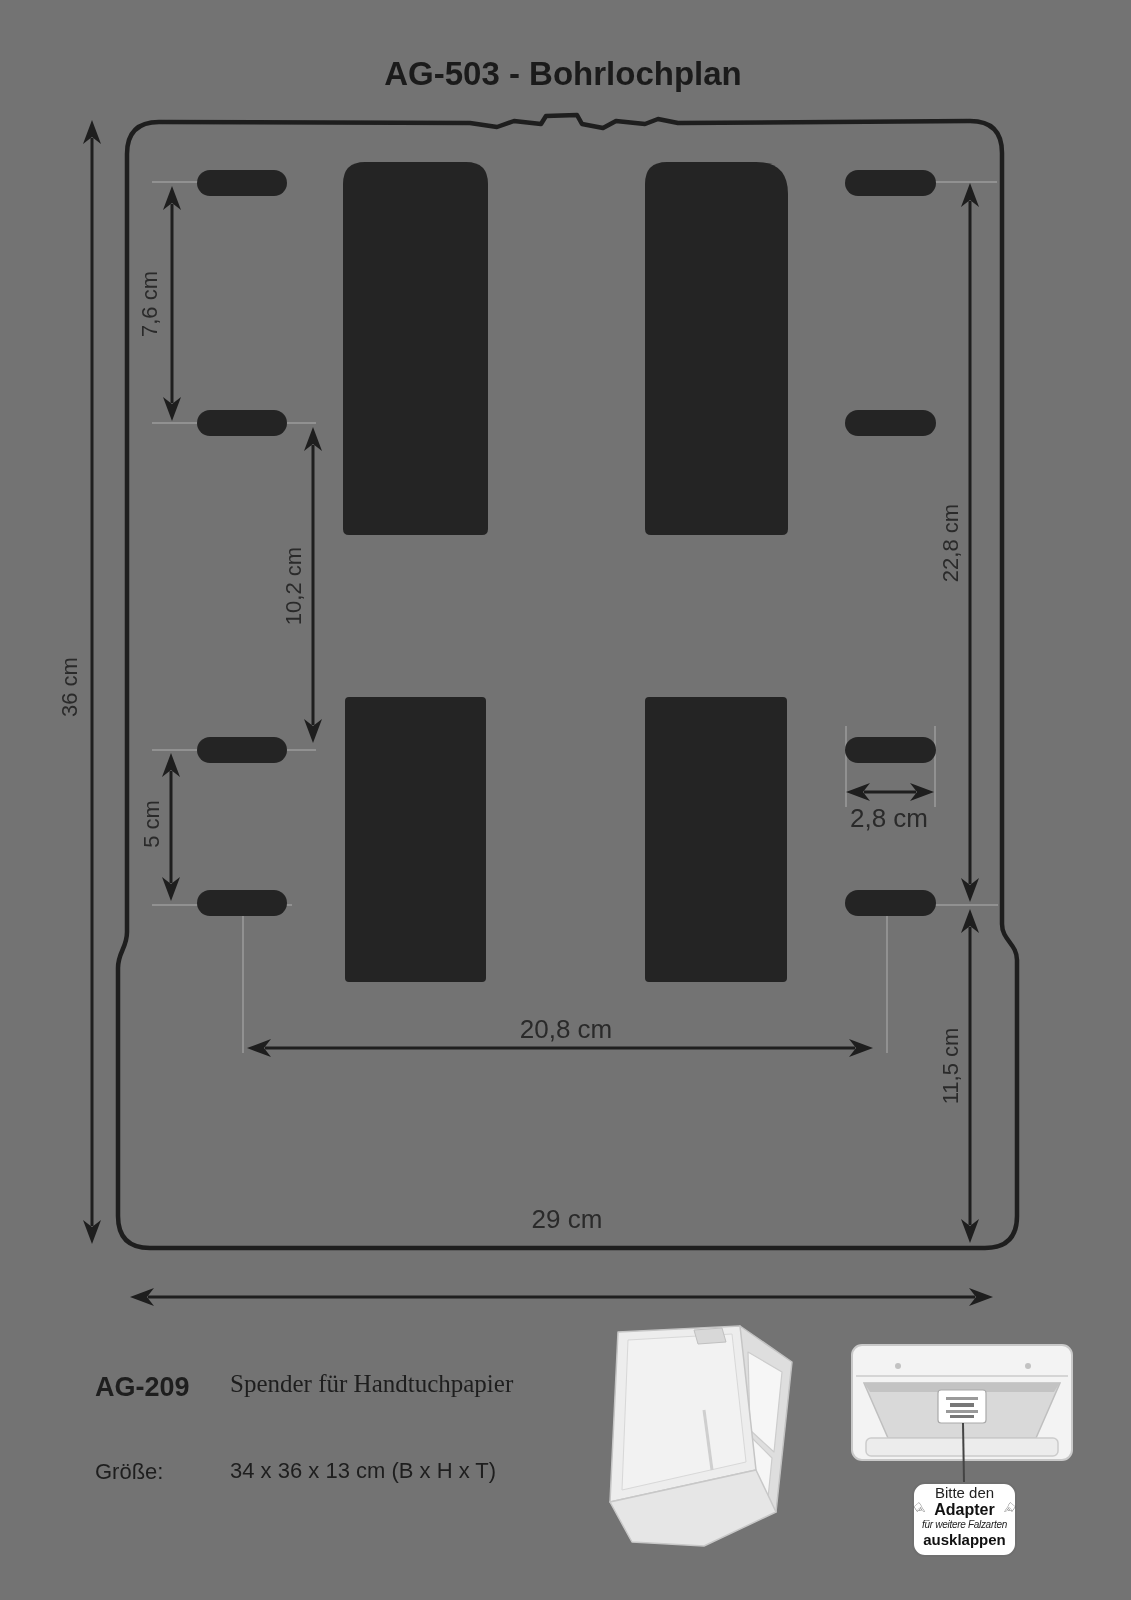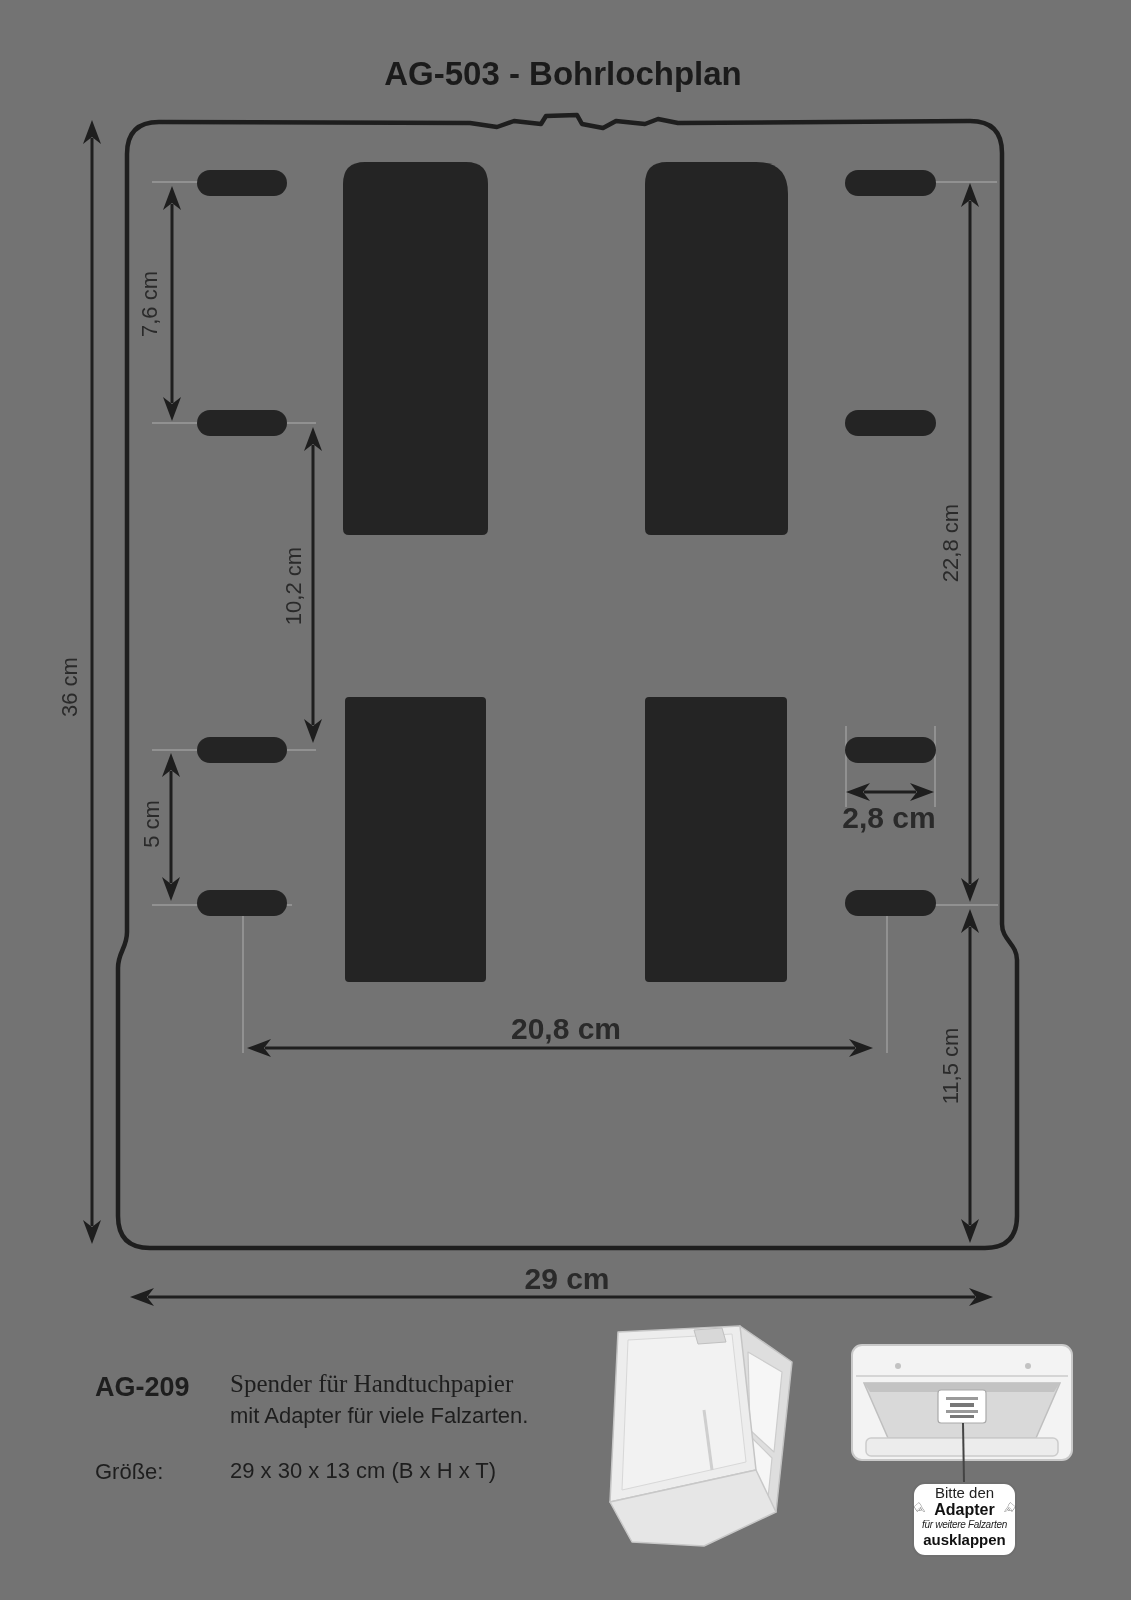--- a/index.html
+++ b/index.html
@@ -11,21 +11,21 @@
   .title{
     position:absolute;left:563px;top:74px;transform:translate(-50%,-50%);
     font-size:33px;font-weight:bold;white-space:nowrap;color:#1b1b1b;
   }
   .vlabel{
     position:absolute;transform:translate(-50%,-50%) rotate(-90deg);
     font-size:22px;white-space:nowrap;color:#2a2a2a;
   }
   .hlabel{
     position:absolute;transform:translate(-50%,-50%);
-    font-size:30px;white-space:nowrap;color:#2a2a2a;font-weight:bold;
+    font-size:26px;white-space:nowrap;color:#2a2a2a;
   }
   .prod-model{position:absolute;left:95px;top:1372px;font-size:27px;font-weight:bold;}
   .prod-desc1{position:absolute;left:230px;top:1370px;font-size:25px;font-family:Liberation Serif, serif;}
   .prod-desc2{position:absolute;left:230px;top:1403px;font-size:22px;}
   .prod-size-label{position:absolute;left:95px;top:1459px;font-size:22px;text-align:right;}
   .prod-size-value{position:absolute;left:230px;top:1458px;font-size:22px;}
   .note-box{
     position:absolute;left:912px;top:1482px;width:105px;height:75px;
     background:#ffffff;border:2px solid #6f6f6f;border-radius:13px;
     text-align:center;box-sizing:border-box;
@@ -157,27 +157,26 @@
   </svg>
 
   <div class="vlabel" style="left:70px;top:687px;">36 cm</div>
   <div class="vlabel" style="left:150px;top:304px;">7,6 cm</div>
   <div class="vlabel" style="left:294px;top:586px;">10,2 cm</div>
   <div class="vlabel" style="left:152px;top:824px;">5 cm</div>
   <div class="vlabel" style="left:951px;top:543px;">22,8 cm</div>
   <div class="vlabel" style="left:951px;top:1066px;">11,5 cm</div>
   <div class="hlabel" style="left:889px;top:818px;">2,8 cm</div>
   <div class="hlabel" style="left:566px;top:1029px;">20,8 cm</div>
-  <div class="hlabel" style="left:567px;top:1279px;">29 cm</div>
+  <div class="hlabel" style="left:567px;top:1219px;">29 cm</div>
 
   <div class="prod-model">AG-209</div>
   <div class="prod-desc1">Spender für Handtuchpapier</div>
-  <div class="prod-desc2">mit Adapter für viele Falzarten.</div>
   <div class="prod-size-label">Größe:</div>
-  <div class="prod-size-value">29 x 30 x 13 cm (B x H x T)</div>
+  <div class="prod-size-value">34 x 36 x 13 cm (B x H x T)</div>
 
   <div class="note-box">
     <span class="hand hand-left">☟</span>
     <span class="hand hand-right">☟</span>
     <div class="note-l1">Bitte den</div>
     <div class="note-l2">Adapter</div>
     <div class="note-l3">für weitere Falzarten</div>
     <div class="note-l4">ausklappen</div>
   </div>
 

